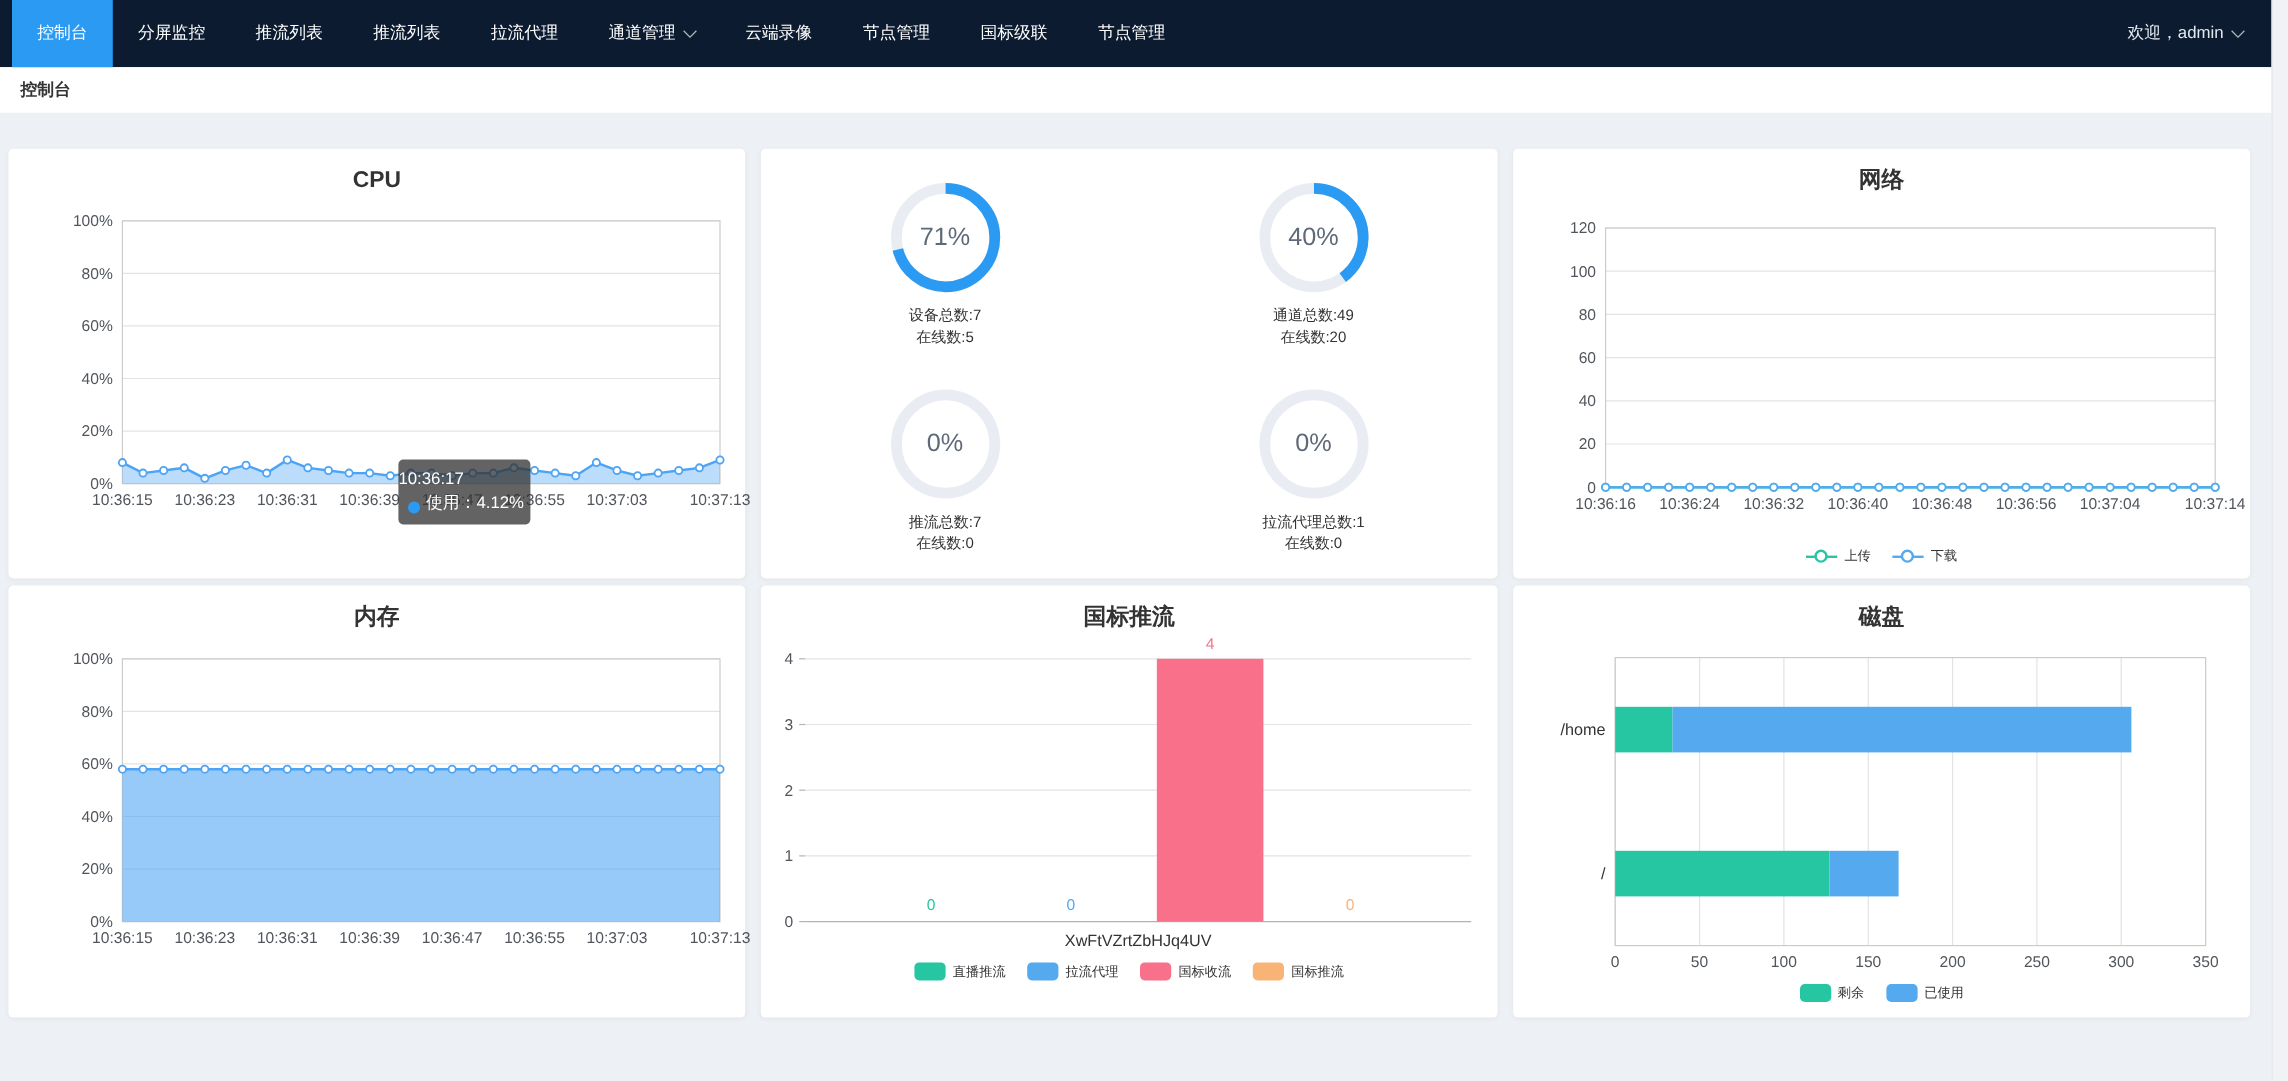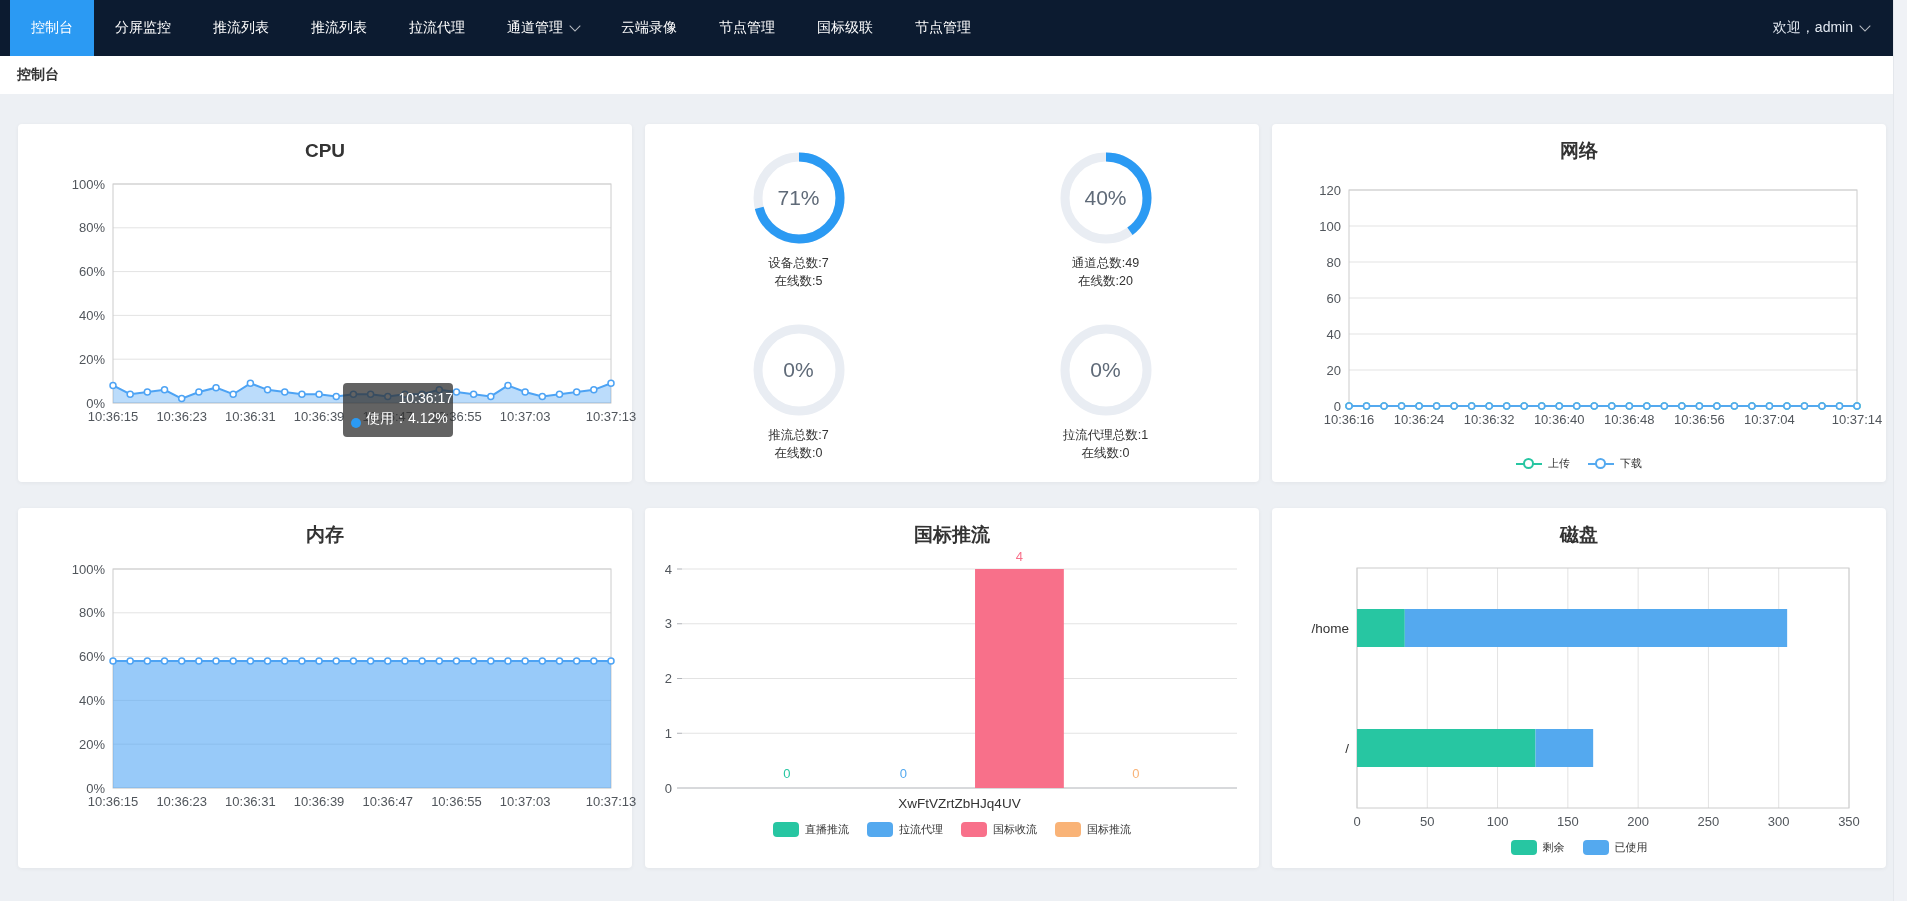--- a/index.html
+++ b/index.html
@@ -11,37 +11,37 @@
   
   .topnav{width:1893px;height:56px;background:#0c1b30;display:flex;align-items:stretch;box-sizing:border-box;padding-left:10px}
   .nav-item{display:flex;align-items:center;padding:0 21px;font-size:14px;color:#fff;cursor:pointer;white-space:nowrap}
   .nav-item.active{background:#2b9af3}
   .caret{display:inline-block;width:7px;height:7px;border-right:1.5px solid rgba(255,255,255,.7);border-bottom:1.5px solid rgba(255,255,255,.7);transform:rotate(45deg);margin-left:8px;margin-top:-4px}
   .nav-right{margin-left:auto;display:flex;align-items:center;padding-right:24px;color:#e3e9f1;font-size:14px}
   
   .breadcrumb-bar{width:1893px;height:38px;background:#fff;display:flex;align-items:center;box-sizing:border-box;padding-left:17px}
   .breadcrumb-title{font-size:14px;font-weight:700;color:#333}
   
-  .content{display:grid;grid-template-columns:614px 614px 614px;grid-template-rows:358px 360px;gap:26px 13px;margin:30px 0 0 18px}
+  .content{display:grid;grid-template-columns:614px 614px 614px;grid-template-rows:358px 360px;gap:6px 13px;margin:30px 0 0 7px}
   .panel{background:#fff;border-radius:4px;position:relative;display:flex;flex-direction:column;align-items:center;box-shadow:0 1px 4px rgba(0,0,0,.05)}
   .ptitle{margin:14px 0 0;font-size:19px;font-weight:700;color:#333;line-height:26px}
   svg.chart{margin-top:8px;overflow:visible}
   .tick{font-size:13px;fill:#51565c}
   .cat{font-size:13.5px;fill:#333}
   
   .legend{display:flex;align-items:center;justify-content:center;gap:18px;font-size:11px;color:#333}
   .legend-item{display:flex;align-items:center;gap:6px;cursor:pointer}
   .sw{width:26px;height:15px;border-radius:4px;display:inline-block}
   .lc{position:relative;width:26px;height:12px;display:inline-block}
   .lc-line{position:absolute;left:0;top:5px;width:26px;height:2px}
   .lc-dot{position:absolute;left:7px;top:0;width:7px;height:7px;border-radius:50%;background:#fff;border:2px solid}
   .lg-net{margin-top:14px}.lg-node{margin-top:8px}.lg-disk{margin-top:4px}
   
   .tooltip{position:absolute;left:325px;top:259px;width:110px;background:rgba(50,50,50,.76);border-radius:4px;color:#fff;font-size:14px;padding:7px 0 9px;box-sizing:border-box;z-index:5}
-  .tt-time{text-align:right}
+  .tt-time{text-align:left}
   .tt-row{display:flex;align-items:flex-end;padding-left:8px;margin-top:4px;gap:5px}
   .tt-dot{width:10px;height:10px;border-radius:50%;background:#2b9af3;flex:0 0 auto}
   
   .gauge-grid{display:grid;grid-template-columns:1fr 1fr;row-gap:30px;width:100%;padding-top:24px}
   .gauge-cell{display:flex;flex-direction:column;align-items:center}
   .ring{position:relative;width:100px;height:100px}
   .pct{position:absolute;left:0;top:0;right:0;bottom:0;display:flex;align-items:center;justify-content:center;font-size:21px;color:#5f6a78}
   .gcap{margin-top:6px;font-size:12.5px;color:#333;line-height:18px;text-align:center}
   
   .scrollbar{position:absolute;right:0;top:0;width:14px;height:901px;background:#f0f2f6;border-left:1px solid #e4e7ec;box-sizing:border-box}

